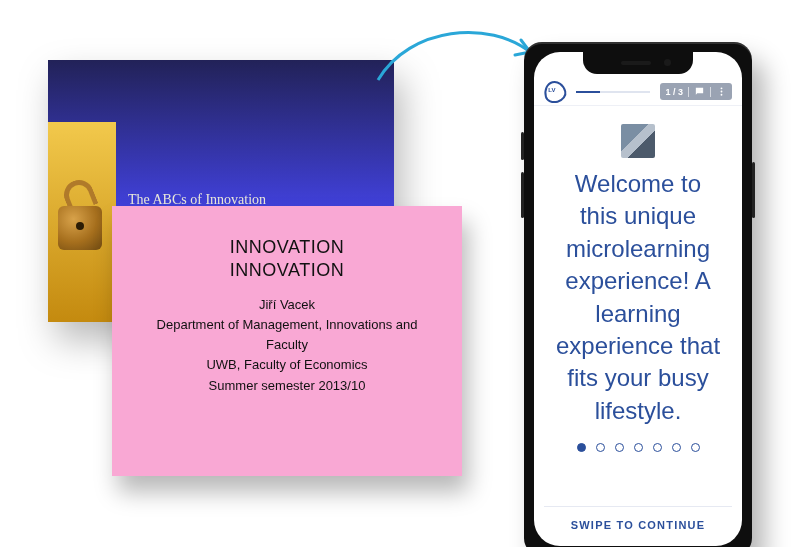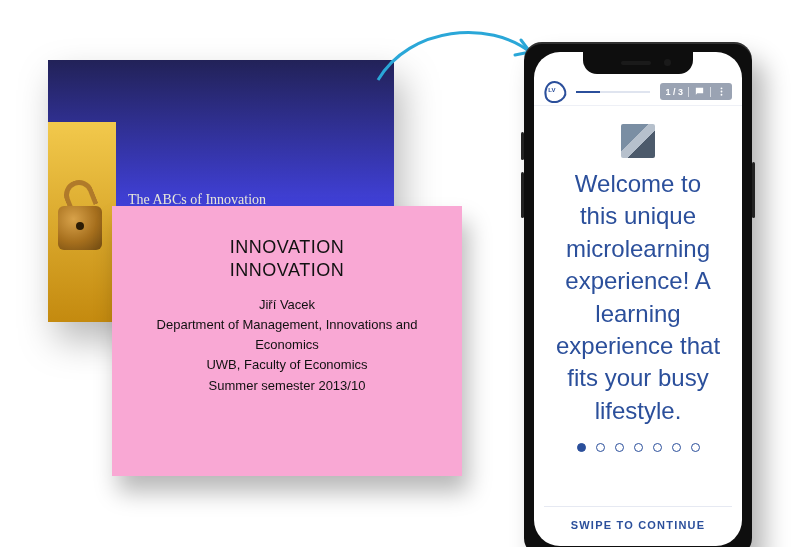--- a/index.html
+++ b/index.html
@@ -260,21 +260,21 @@
     </div>
     <div class="back-title">The ABCs of Innovation</div>
   </div>
 
   <div class="slide-front">
     <h1>
       <span>INNOVATION</span><br>
       <span>INNOVATION</span>
     </h1>
     <p>Jiří Vacek</p>
-    <p>Department of Management, Innovations and Economics</p>
+    <p>Department of Management, Innovations and Faculty</p>
     <p>UWB, Faculty of Economics</p>
     <p>Summer semester 2013/10</p>
   </div>
 </div>
 
 <svg class="arrow" viewBox="0 0 180 90">
   <path d="M8 72 C 40 18, 120 12, 160 44" fill="none" stroke="#2aa7d8" stroke-width="3"></path>
   <path d="M160 44 l-9 -12 M160 44 l-15 3" fill="none" stroke="#2aa7d8" stroke-width="3" stroke-linecap="round"></path>
 </svg>
 

